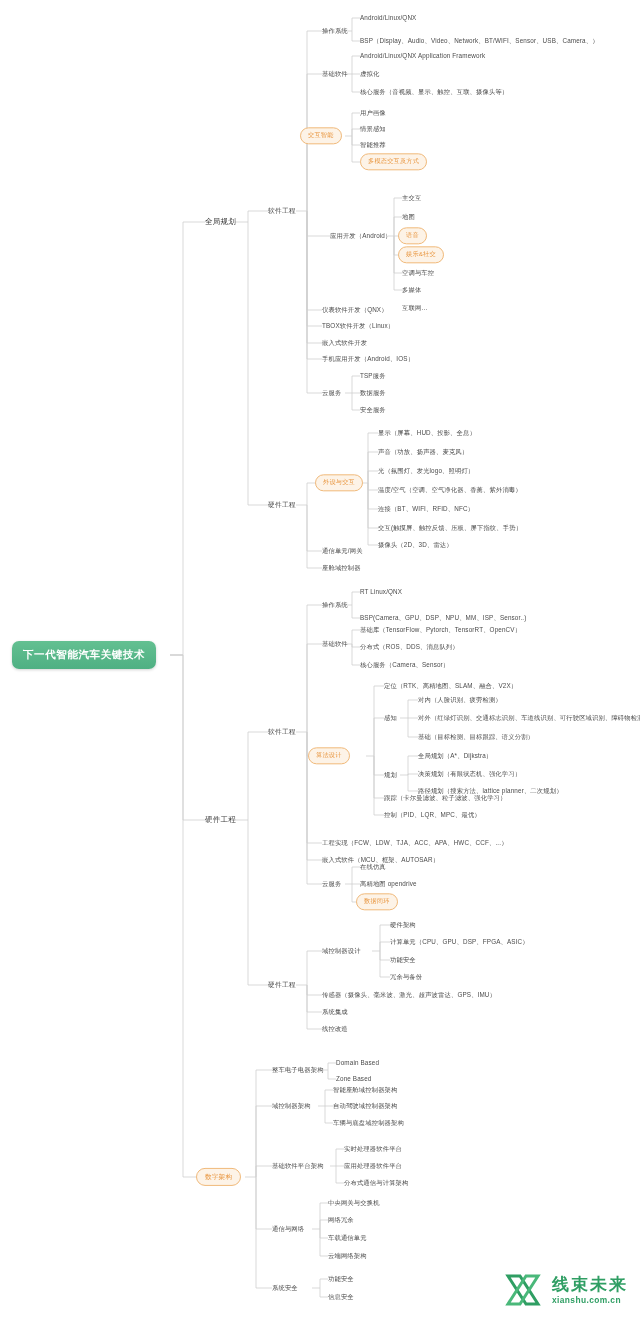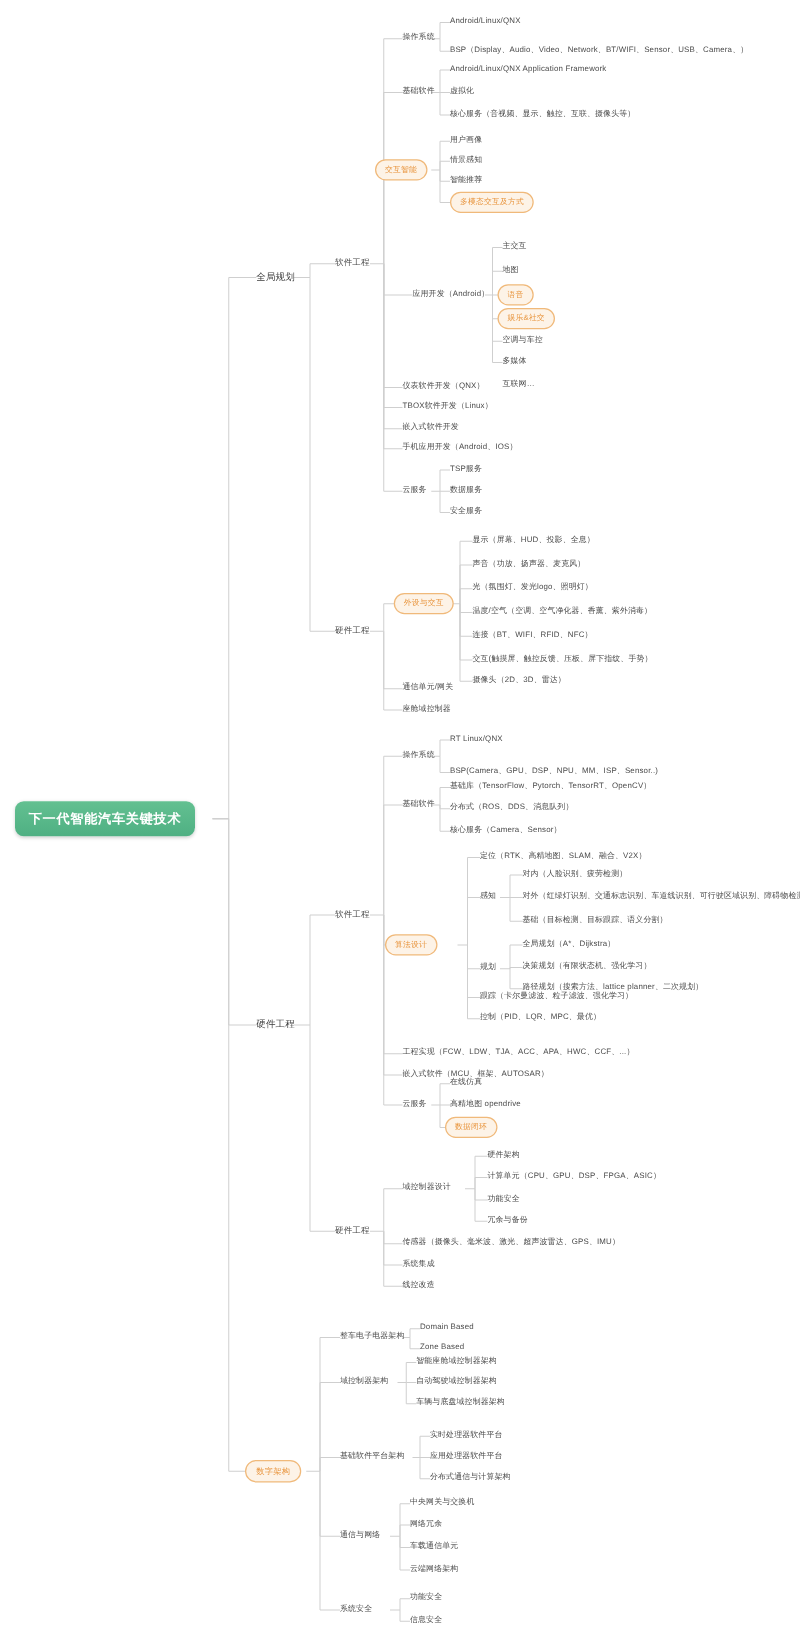--- a/index.html
+++ b/index.html
@@ -319,14 +319,24 @@
   <div class="node" style="left:272px; top:1229px;">通信与网络</div>
   <div class="node" style="left:328px; top:1203px;">中央网关与交换机</div>
   <div class="node" style="left:328px; top:1220px;">网络冗余</div>
   <div class="node" style="left:328px; top:1238px;">车载通信单元</div>
   <div class="node" style="left:328px; top:1256px;">云端网络架构</div>
 
   <div class="node" style="left:272px; top:1288px;">系统安全</div>
   <div class="node" style="left:328px; top:1279px;">功能安全</div>
   <div class="node" style="left:328px; top:1297px;">信息安全</div>
 
+  <div class="watermark">
+    <svg width="42" height="40" viewBox="0 0 42 40">
+      <path d="M4 6 L16 6 L34 34 L22 34 Z" fill="none" stroke="#2f9e63" stroke-width="3"></path>
+      <path d="M34 6 L22 6 L4 34 L16 34 Z" fill="none" stroke="#4ab87a" stroke-width="3"></path>
+    </svg>
+    <div class="wm-text">
+      <div class="wm-cn">线束未来</div>
+      <div class="wm-url">xianshu.com.cn</div>
+    </div>
+  </div>
 
 </div>
 
 </body></html>

